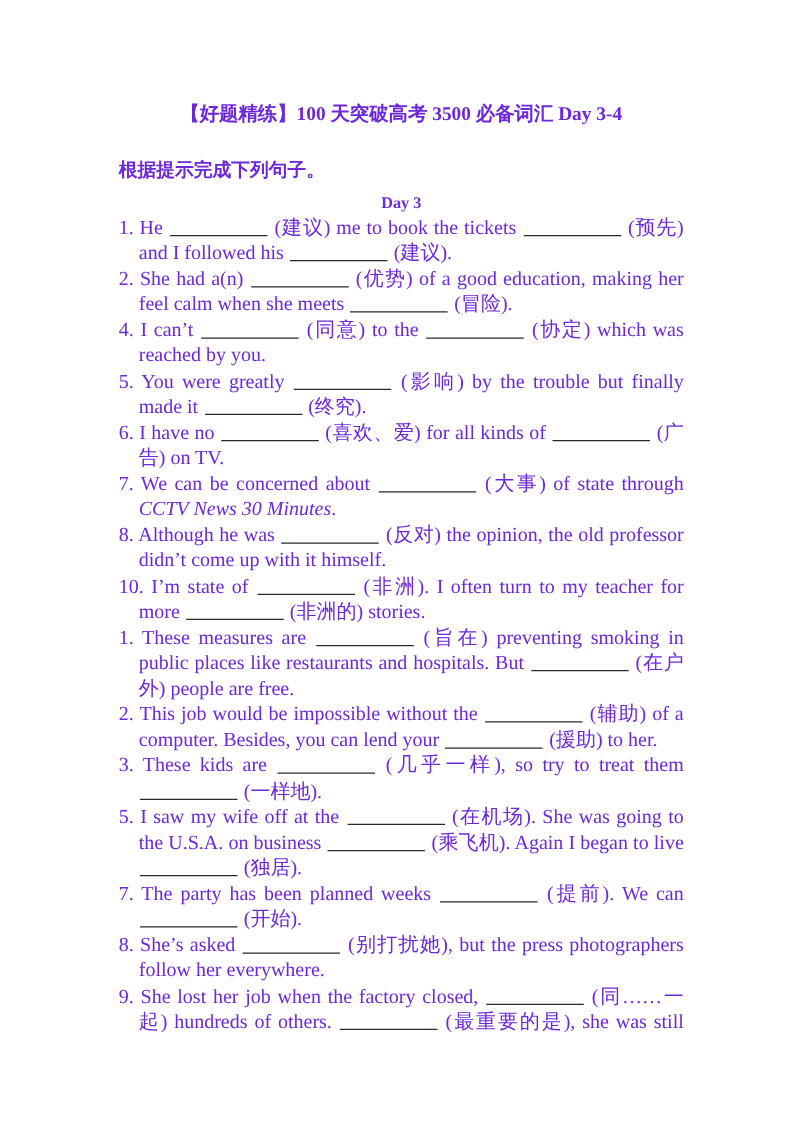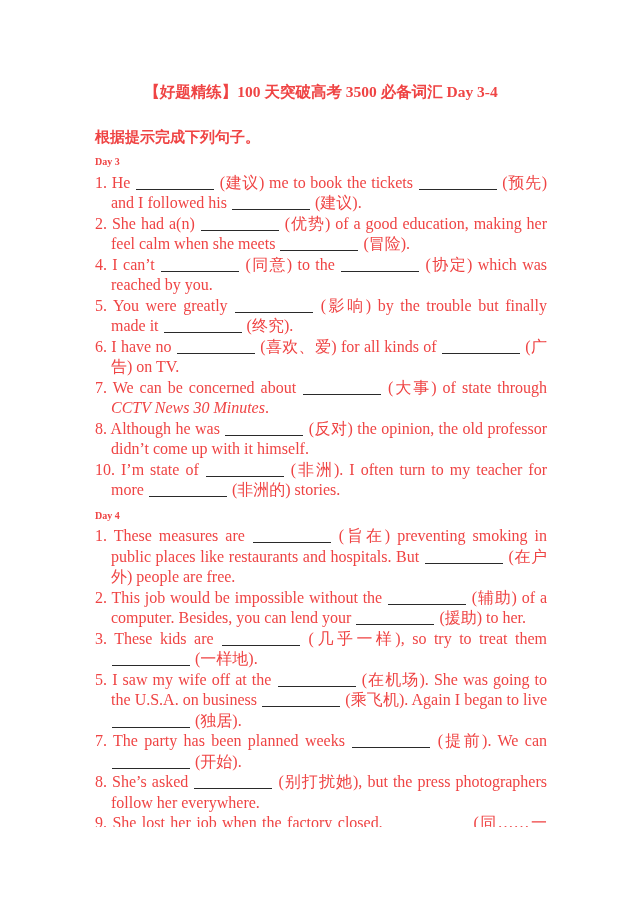--- a/index.html
+++ b/index.html
@@ -1,20 +1,20 @@
 <!DOCTYPE html>
 <html><head>
 <meta charset="utf-8">
 <style>
   html,body { margin:0; padding:0; background:#ffffff; }
   .page {
     position:relative;
     width:640px; height:827px;
     background:#ffffff;
-    color:#ef4444;
+    color:#6d28d9;
     font-family:"Liberation Serif","DejaVu Serif",serif;
     overflow:hidden;
     box-sizing:border-box;
   }
   .content {
     position:absolute;
     left:95px; top:0;
     width:452px;
     padding-top:82px;
     box-sizing:content-box;
@@ -27,23 +27,23 @@
     margin:0;
     white-space:nowrap;
   }
   .instruction {
     font-size:15px;
     font-weight:bold;
     margin:25px 0 0 0;
     line-height:20px;
   }
   .day-heading {
-    font-size:10px;
+    font-size:13px;
     font-weight:bold;
-    text-align:left;
+    text-align:center;
     line-height:20.5px;
     margin-top:5px;
   }
   .items { margin:0; }
   .item {
     font-size:16px;
     line-height:20.5px;
     text-align:justify;
     padding-left:16px;
     text-indent:-16px;
@@ -72,21 +72,20 @@
         <div class="items">
           <div class="item"><span class="num">1.</span> <span>He </span><span class="blank"></span><span> (建议) me to book the tickets </span><span class="blank"></span><span> (预先) and I followed his </span><span class="blank"></span><span> (建议).</span></div>
           <div class="item"><span class="num">2.</span> <span>She had a(n) </span><span class="blank"></span><span> (优势) of a good education, making her feel calm when she meets </span><span class="blank"></span><span> (冒险).</span></div>
           <div class="item"><span class="num">4.</span> <span>I can’t </span><span class="blank"></span><span> (同意) to the </span><span class="blank"></span><span> (协定) which was reached by you.</span></div>
           <div class="item"><span class="num">5.</span> <span>You were greatly </span><span class="blank"></span><span> (影响) by the trouble but finally made it </span><span class="blank"></span><span> (终究).</span></div>
           <div class="item"><span class="num">6.</span> <span>I have no </span><span class="blank"></span><span> (喜欢、爱) for all kinds of </span><span class="blank"></span><span> (广告) on TV.</span></div>
           <div class="item"><span class="num">7.</span> <span>We can be concerned about </span><span class="blank"></span><span> (大事) of state through </span><i>CCTV News 30 Minutes</i><span>.</span></div>
           <div class="item"><span class="num">8.</span> <span>Although he was </span><span class="blank"></span><span> (反对) the opinion, the old professor didn’t come up with it himself.</span></div>
           <div class="item"><span class="num">10.</span> <span>I’m state of </span><span class="blank"></span><span> (非洲). I often turn to my teacher for more </span><span class="blank"></span><span> (非洲的) stories.</span></div>
         </div>
-        <div class="day-heading">Day 4</div>
         <div class="items">
           <div class="item"><span class="num">1.</span> <span>These measures are </span><span class="blank"></span><span> (旨在) preventing smoking in public places like restaurants and hospitals. But </span><span class="blank"></span><span> (在户外) people are free.</span></div>
           <div class="item"><span class="num">2.</span> <span>This job would be impossible without the </span><span class="blank"></span><span> (辅助) of a computer. Besides, you can lend your </span><span class="blank"></span><span> (援助) to her.</span></div>
           <div class="item"><span class="num">3.</span> <span>These kids are </span><span class="blank"></span><span> (几乎一样), so try to treat them </span><span class="blank"></span><span> (一样地).</span></div>
           <div class="item"><span class="num">5.</span> <span>I saw my wife off at the </span><span class="blank"></span><span> (在机场). She was going to the U.S.A. on business </span><span class="blank"></span><span> (乘飞机). Again I began to live </span><span class="blank"></span><span> (独居).</span></div>
           <div class="item"><span class="num">7.</span> <span>The party has been planned weeks </span><span class="blank"></span><span> (提前). We can </span><span class="blank"></span><span> (开始).</span></div>
           <div class="item"><span class="num">8.</span> <span>She’s asked </span><span class="blank"></span><span> (别打扰她), but the press photographers follow her everywhere.</span></div>
           <div class="item"><span class="num">9.</span> <span>She lost her job when the factory closed, </span><span class="blank"></span><span> (同……一起) hundreds of others. </span><span class="blank"></span><span> (最重要的是), she was still </span><span class="blank"></span><span> (活着).</span></div>
         </div>
       </div>

